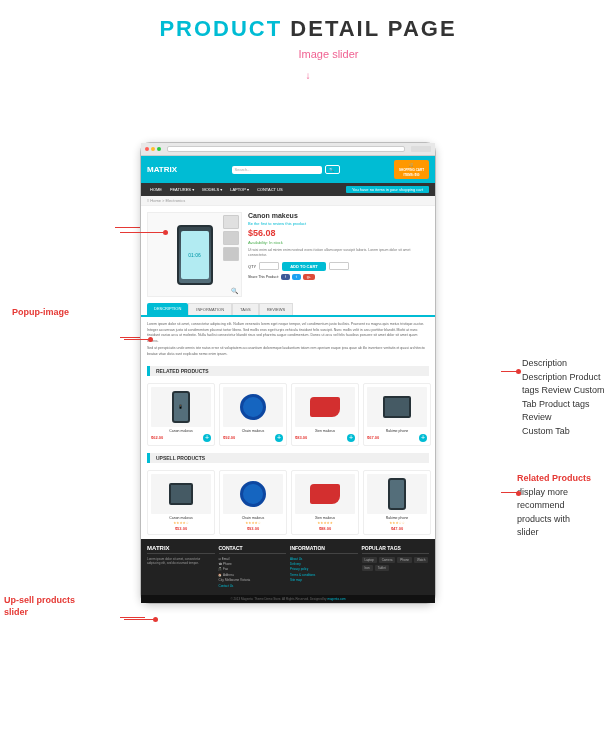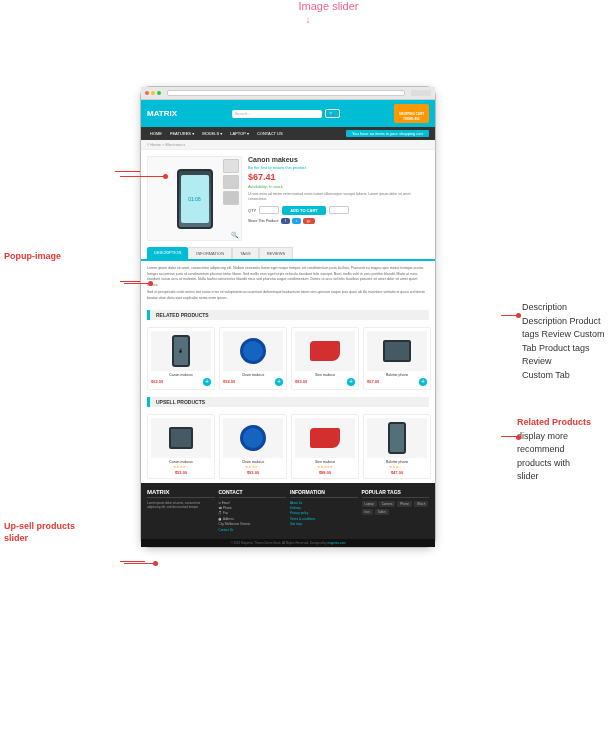--- a/index.html
+++ b/index.html
@@ -96,36 +96,41 @@
       font-size: 6px;
       color: #00bcd4;
     }
 
   </style>
 </head>
 <body>
 
 <div class="outer-wrapper">
 
-
-  <div style="text-align:center; color:#f06292; font-size:11px; margin-bottom:2px;padding-left:41px;">Image slider</div>
+  <div style="text-align:center; padding: 16px 0 6px 0;">
+    <span class="page-title">
+      <span class="accent">PRODUCT</span><span> DETAIL PAGE</span>
+    </span>
+  </div>
+
+  <div style="text-align:center; color:#f06292; font-size:11px; margin-bottom:10px;padding-left:41px;">Image slider</div>
   <div style="text-align:center; font-size:10px; color:#f06292; margin-bottom:6px;">↓</div>
 
   <div style="position:relative; margin: 0 auto; width:616px; height:680px;">
 
 
     <div style="position:absolute; left:115px; top:140px; width:40px; height:1px; background:#e53935;"></div>
 
-    <div class="annotation-left" style="top:220px; left:4px; width:120px;">
+    <div class="annotation-left" style="top:220px; left:12px; width:120px;">
       <span style="color:#e53935; font-weight:bold;">Popup-image</span><br>
     </div>
 
     <div style="position:absolute; left:120px; top:250px; width:25px; height:1px; background:#e53935;"></div>
 
-    <div class="annotation-left" style="top:490px; left:4px; width:120px;">
+    <div class="annotation-left" style="top:508px; left:4px; width:120px;">
       <span style="color:#e53935; font-weight:bold;">Up-sell products<br>slider</span>
     </div>
     <div style="position:absolute; left:120px; top:530px; width:25px; height:1px; background:#e53935;"></div>
 
     <div style="position:absolute; right:4px; top:270px; width:90px; font-size:9px; color:#333; line-height:1.5;">
       Description<br>
       <span>Description
 Product tags
 Review
 Custom Tab</span>
@@ -190,21 +195,21 @@
             <div style="width:16px; height:14px; background:#d0d0d0; border:1px solid #ccc; border-radius:1px;"></div>
             <div style="width:16px; height:14px; background:#c8c8c8; border:1px solid #ccc; border-radius:1px;"></div>
           </div>
 
           <div style="position:absolute; bottom:2px; right:2px; font-size:6px; color:#aaa;">🔍</div>
         </div>
 
         <div style="flex:1; font-size:5px;">
           <div style="font-size:7px; font-weight:bold; color:#333; margin-bottom:2px;">Canon makeus</div>
           <div style="font-size:4px; color:#00bcd4; margin-bottom:2px;">Be the first to review this product</div>
-          <div style="font-size:9px; color:#e53935; font-weight:bold; margin-bottom:2px;">$67.41</div>
+          <div style="font-size:9px; color:#e53935; font-weight:bold; margin-bottom:2px;">$56.08</div>
           <div style="font-size:4px; color:#4caf50; margin-bottom:3px;">Availability: In stock</div>
           <div style="font-size:3.5px; color:#777; line-height:1.5; margin-bottom:3px; max-width:180px;">Ut wisi enim ad minim enim nostrud exerci tation ullamcorper suscipit laboris. Lorem ipsum dolor sit amet consectetur.</div>
           <div style="display:flex; align-items:center; gap:3px; margin-bottom:3px;">
             <span style="font-size:4px; color:#333;">QTY</span>
             <div style="width:20px; height:8px; border:1px solid #ccc; border-radius:1px; background:#fff;"></div>
             <div style="background:#00bcd4; color:#fff; border-radius:2px; padding:2px 8px; font-size:4px; font-weight:bold; cursor:pointer;">ADD TO CART</div>
             <div style="width:20px; height:8px; border:1px solid #ccc; border-radius:1px; background:#fff;"></div>
           </div>
           <div style="display:flex; gap:2px; align-items:center;">
             <span style="font-size:3.5px; color:#333;">Share This Product:</span>

